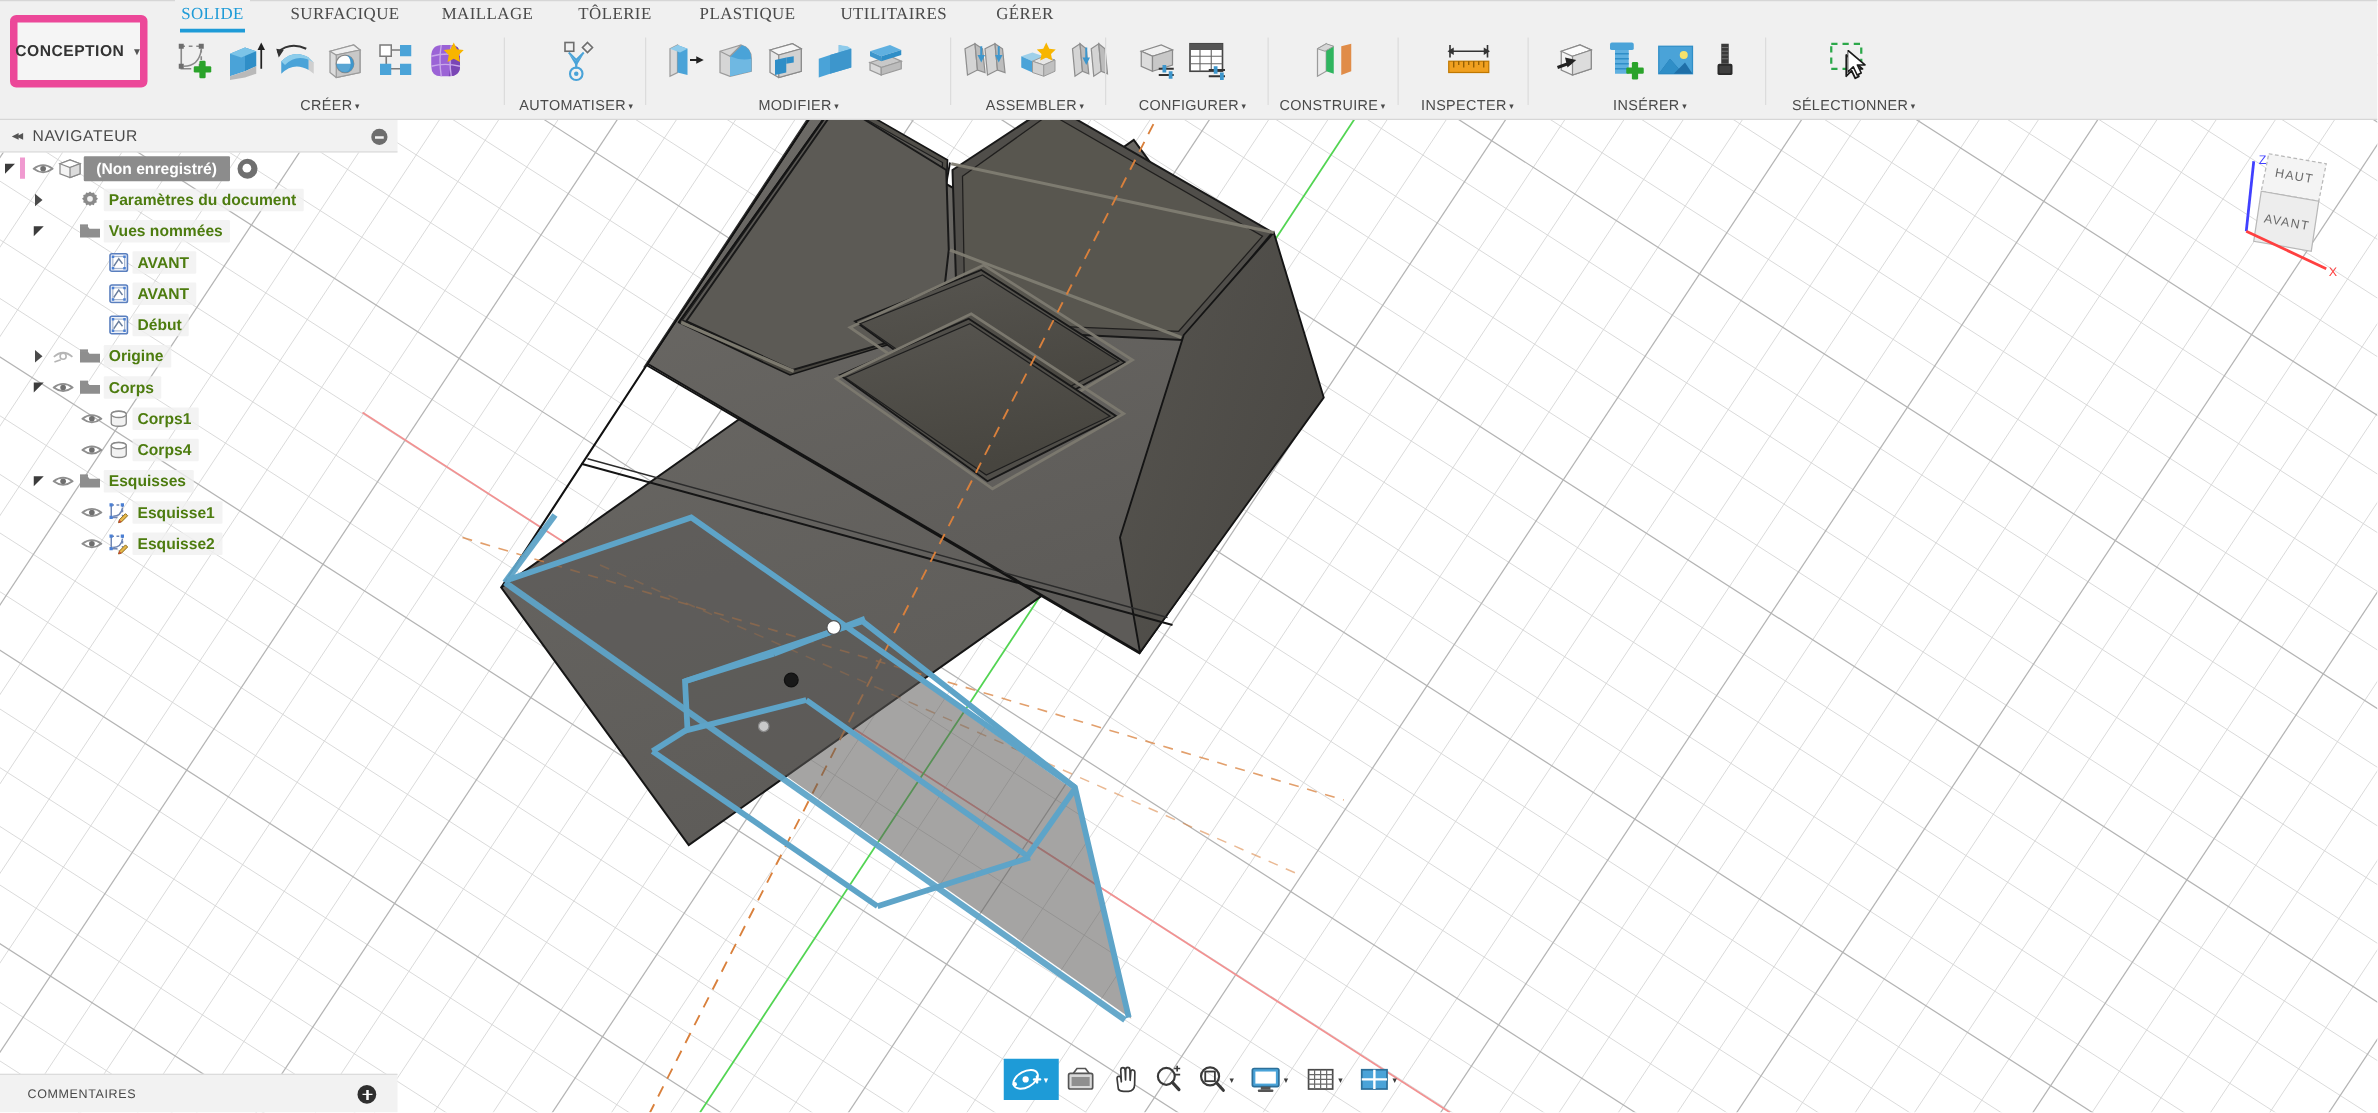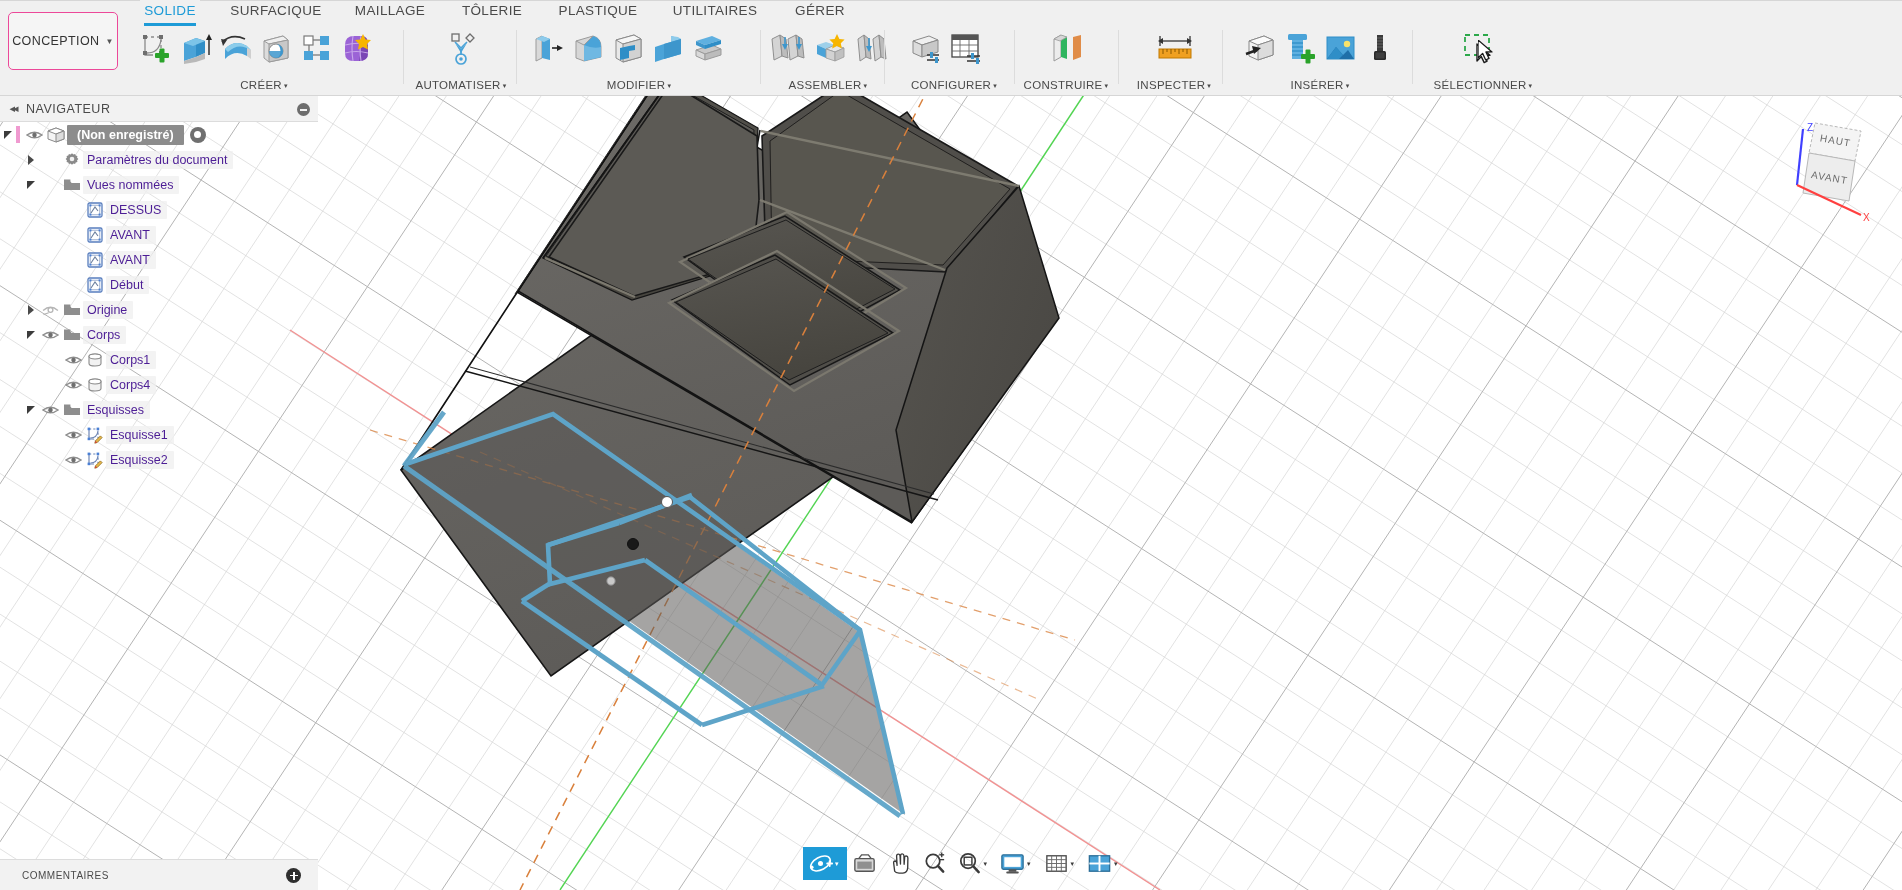--- a/index.html
+++ b/index.html
@@ -21,42 +21,42 @@
   #grid-svg { position:absolute; left:0; top:0; }
   #model-svg { position:absolute; left:0; top:0; }
 
   
   #ribbon {
     position:absolute; left:0; top:0; width:1902px; height:96px;
     background:#f0f0f0;
     border-bottom:1px solid #d6d6d6;
     z-index:40;
   }
-  #ribbon-tabbar { position:absolute; left:0; top:0; width:1733px; height:24px; }
+  #ribbon-tabbar { position:absolute; left:0; top:0; width:1733px; height:24px;font-family:Liberation Serif, serif; }
   .tab {
     position:absolute; top:0; height:24px;
     font-size:13.5px; letter-spacing:.35px;
     color:#4a4a4a; line-height:22px; text-align:center;
     cursor:default; white-space:nowrap;
   }
   .tab.active { color:#1e9bd7; }
   .tab.active::after {
     content:""; position:absolute; left:4px; right:4px; bottom:-2px;
     height:3px; background:#1e9bd7;
   }
   .tabsep {
     position:absolute; top:0; height:1px; background:#d6d6d6;
   }
 
   
   #workspace-btn {
     position:absolute; left:8px; top:12px; width:110px; height:58px;
-    border:1px solid #ec4899; border-radius:5px; background:#f5f5f5;
+    border:6px solid #ec4899; border-radius:5px; background:#f5f5f5;
     display:flex; align-items:center; justify-content:center;
-    font-size:12.5px; font-weight:normal; letter-spacing:.4px; color:#333;
+    font-size:12.5px; font-weight:bold; letter-spacing:.4px; color:#333;
     cursor:default;
   }
   #workspace-btn .caret { margin-left:6px; font-size:8px; color:#555; }
 
   
   .panel { position:absolute; top:24px; height:71px; }
   .panel-icons {
     position:absolute; left:0; top:2px; height:46px;
     display:flex; align-items:flex-start;
   }
@@ -116,21 +116,21 @@
   .tarrow.expanded::before {
     content:""; width:0;height:0;
     border-top:8px solid #3c3c3c; border-right:8px solid transparent;
   }
   .teye {
     width:22px; height:25px; display:flex; align-items:center; justify-content:center; flex:0 0 22px;
   }
   .ticon { width:22px; height:25px; display:flex; align-items:center; justify-content:center; flex:0 0 22px; }
   .tlabel {
     background:rgba(240,240,240,0.80); padding:2px 6px 2px 4px;
-    color:#4c1d95; border-radius:1px;
+    color:#4d7c0f; border-radius:1px;font-weight:bold;
   }
   .tnode.root .tlabel {
     background:#8c8c8c; color:#ffffff; font-weight:bold; padding:3px 10px;text-align:right;
   }
   .root-pinkbar { width:4px; height:17px; background:#f09ad0; flex:0 0 4px; margin-right:3px; }
   .root-radio {
     width:16px; height:16px; border-radius:50%; background:#6f6f6f; margin-left:6px;
     display:flex; align-items:center; justify-content:center; flex:0 0 16px;
   }
   .root-radio i { width:7px;height:7px;border-radius:50%;background:#ffffff; display:block;}
@@ -934,36 +934,20 @@
           <svg width="16" height="16" viewBox="0 0 16 16">
             <rect x="1" y="1" width="14" height="14" rx="1.5" fill="#eef2fa" stroke="#5a7fbe" stroke-width="1.3"></rect>
             <rect x="3.3" y="3.3" width="9.4" height="9.4" fill="#ffffff" stroke="#9aacc9" stroke-width=".8"></rect>
             <path d="M4 11 L8 5 L11 9" fill="none" stroke="#6b7f9e" stroke-width="1.1"></path>
             <rect x="2.4" y="2.4" width="2" height="2" fill="#4a7fd4"></rect>
             <rect x="11.6" y="2.4" width="2" height="2" fill="#4a7fd4"></rect>
             <rect x="2.4" y="11.6" width="2" height="2" fill="#4a7fd4"></rect>
             <rect x="11.6" y="11.6" width="2" height="2" fill="#4a7fd4"></rect>
           </svg>
         </span>
-        <span class="tlabel">DESSUS</span>
-      </div>
-      <div class="tnode">
-        <span style="width:62px;flex:0 0 62px;"></span>
-        <span class="teye"></span>
-        <span class="ticon">
-          <svg width="16" height="16" viewBox="0 0 16 16">
-            <rect x="1" y="1" width="14" height="14" rx="1.5" fill="#eef2fa" stroke="#5a7fbe" stroke-width="1.3"></rect>
-            <rect x="3.3" y="3.3" width="9.4" height="9.4" fill="#ffffff" stroke="#9aacc9" stroke-width=".8"></rect>
-            <path d="M4 11 L8 5 L11 9" fill="none" stroke="#6b7f9e" stroke-width="1.1"></path>
-            <rect x="2.4" y="2.4" width="2" height="2" fill="#4a7fd4"></rect>
-            <rect x="11.6" y="2.4" width="2" height="2" fill="#4a7fd4"></rect>
-            <rect x="2.4" y="11.6" width="2" height="2" fill="#4a7fd4"></rect>
-            <rect x="11.6" y="11.6" width="2" height="2" fill="#4a7fd4"></rect>
-          </svg>
-        </span>
         <span class="tlabel">AVANT</span>
       </div>
       <div class="tnode">
         <span style="width:62px;flex:0 0 62px;"></span>
         <span class="teye"></span>
         <span class="ticon">
           <svg width="16" height="16" viewBox="0 0 16 16">
             <rect x="1" y="1" width="14" height="14" rx="1.5" fill="#eef2fa" stroke="#5a7fbe" stroke-width="1.3"></rect>
             <rect x="3.3" y="3.3" width="9.4" height="9.4" fill="#ffffff" stroke="#9aacc9" stroke-width=".8"></rect>
             <path d="M4 11 L8 5 L11 9" fill="none" stroke="#6b7f9e" stroke-width="1.1"></path>

